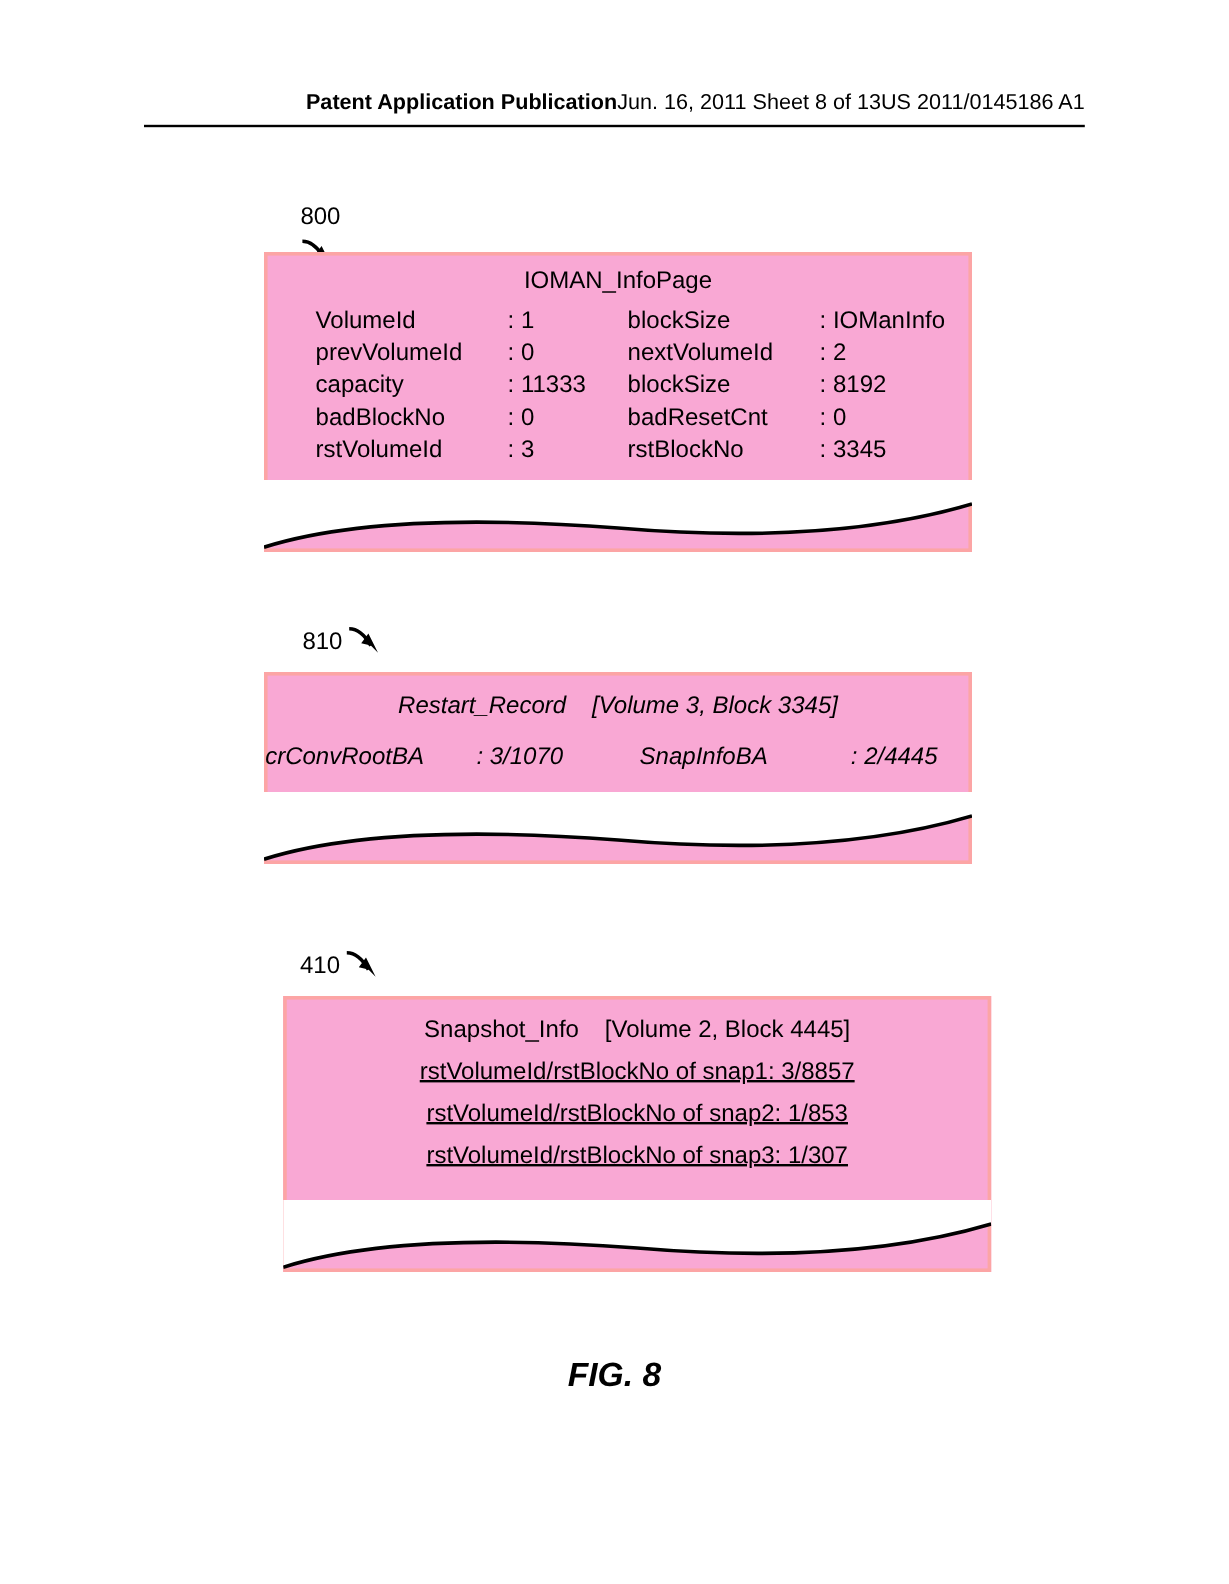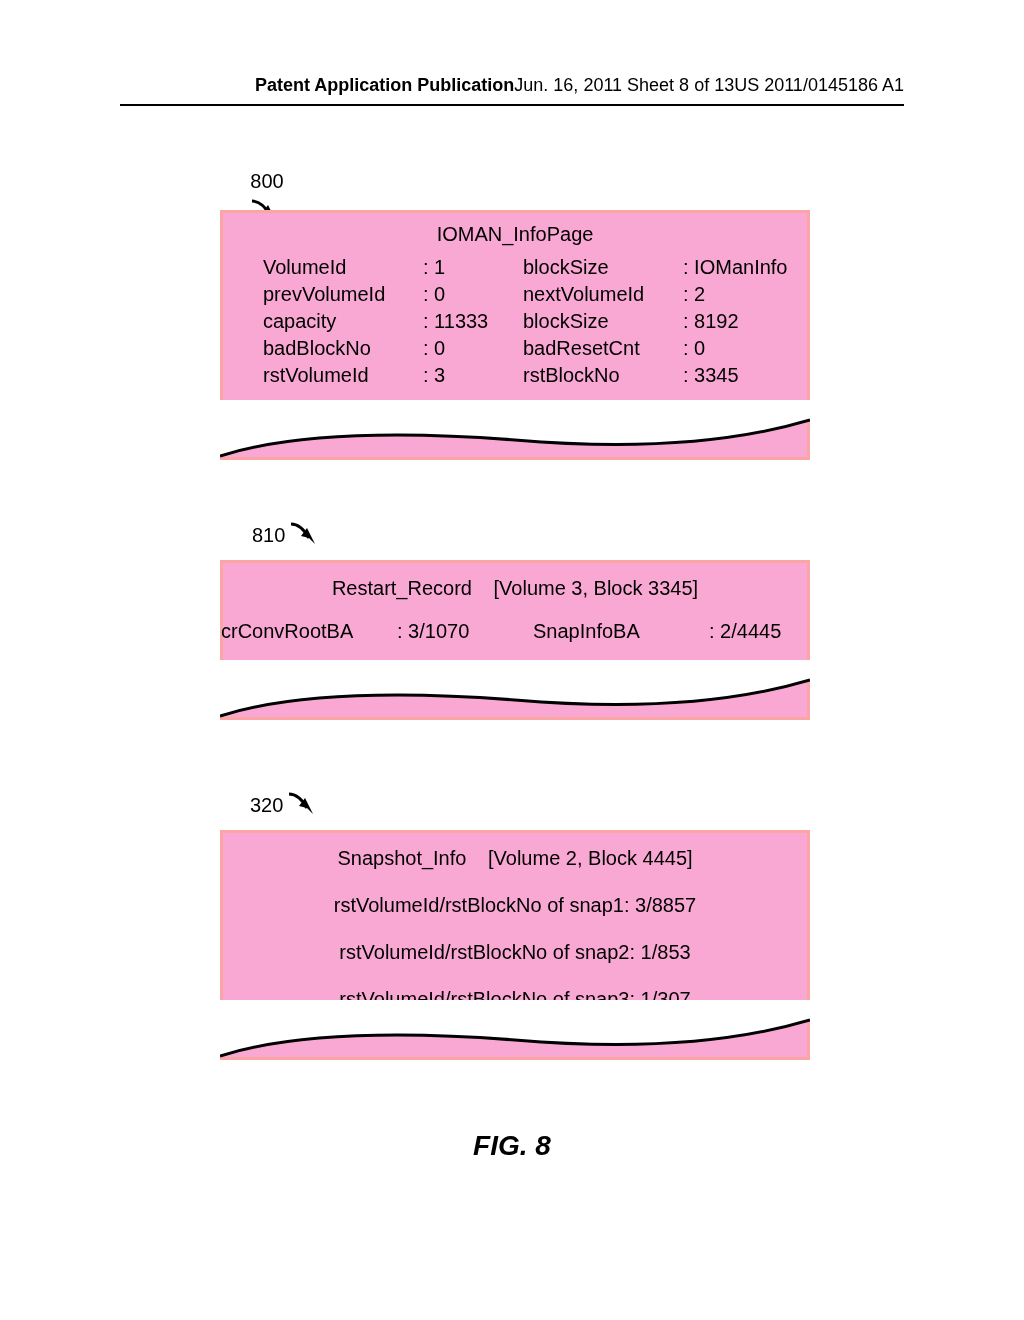--- a/index.html
+++ b/index.html
@@ -77,21 +77,21 @@
     font-size: 20px;
     margin: 20px 40px 30px 40px;
   }
   .restart-title { text-align:center; font-size:20px; margin-top:14px; }
   .restart-title .titleloc { display:inline; margin-left:16px; }
 
   .snap-lines {
     font-size: 20px;
     text-align: center;
   }
-  .snap-lines > div { margin: 24px 0; }
+  .snap-lines > div { margin: 12px 0; text-decoration: underline; }
   .snap-title { text-align:center; font-size:20px; margin-top:14px; }
   .snap-title .titleloc { display:inline; margin-left:16px; }
 
   
   .wave { position:absolute; left:-3px; right:-3px; bottom:-3px; width:calc(100% + 6px); }
 
   .fig-caption {
     position: absolute;
     width: 100%;
     text-align: center;
@@ -156,46 +156,46 @@
   </div>
 
   <div class="ref-label" style="left:132px; top:370px;">
     <span>810</span>
     <svg width="34" height="30">
       <path d="M2 4 Q 12 4 20 18" stroke="#000" stroke-width="3" fill="none"></path>
       <polygon points="20,18 12,16 18,8 26,24" fill="#000"></polygon>
     </svg>
   </div>
 
-  <div class="box" style="left:100px; top:410px; width:590px; height:160px;">
+  <div class="box" style="left:100px; top:410px; width:590px; height:160px;font-style:italic;">
     <div class="restart-title">
       <span>Restart_Record</span>
       <span class="titleloc">[Volume 3, Block 3345]</span>
     </div>
     <div class="restart-grid">
       <div>crConvRootBA</div>
       <div>: 3/1070</div>
       <div>SnapInfoBA</div>
       <div>: 2/4445</div>
     </div>
     <svg class="wave" height="60" preserveAspectRatio="none" viewBox="0 0 600 60">
       <path d="M0 0 L0 56 Q 100 25 300 40 Q 480 55 600 20 L600 0" fill="#fff"></path>
       <path d="M0 56 Q 100 25 300 40 Q 480 55 600 20" stroke="#000" stroke-width="3" fill="none"></path>
     </svg>
   </div>
 
   <div class="ref-label" style="left:130px; top:640px;">
-    <span>320</span>
+    <span>410</span>
     <svg width="34" height="30">
       <path d="M2 4 Q 12 4 20 18" stroke="#000" stroke-width="3" fill="none"></path>
       <polygon points="20,18 12,16 18,8 26,24" fill="#000"></polygon>
     </svg>
   </div>
 
-  <div class="box" style="left:100px; top:680px; width:590px; height:230px;">
+  <div class="box" style="left:116px; top:680px; width:590px; height:230px;">
     <div class="snap-title">
       <span>Snapshot_Info</span>
       <span class="titleloc">[Volume 2, Block 4445]</span>
     </div>
     <div class="snap-lines">
       <div>rstVolumeId/rstBlockNo of snap1:  3/8857</div>
       <div>rstVolumeId/rstBlockNo of snap2:  1/853</div>
       <div>rstVolumeId/rstBlockNo of snap3:  1/307</div>
     </div>
     <svg class="wave" height="60" preserveAspectRatio="none" viewBox="0 0 600 60">

